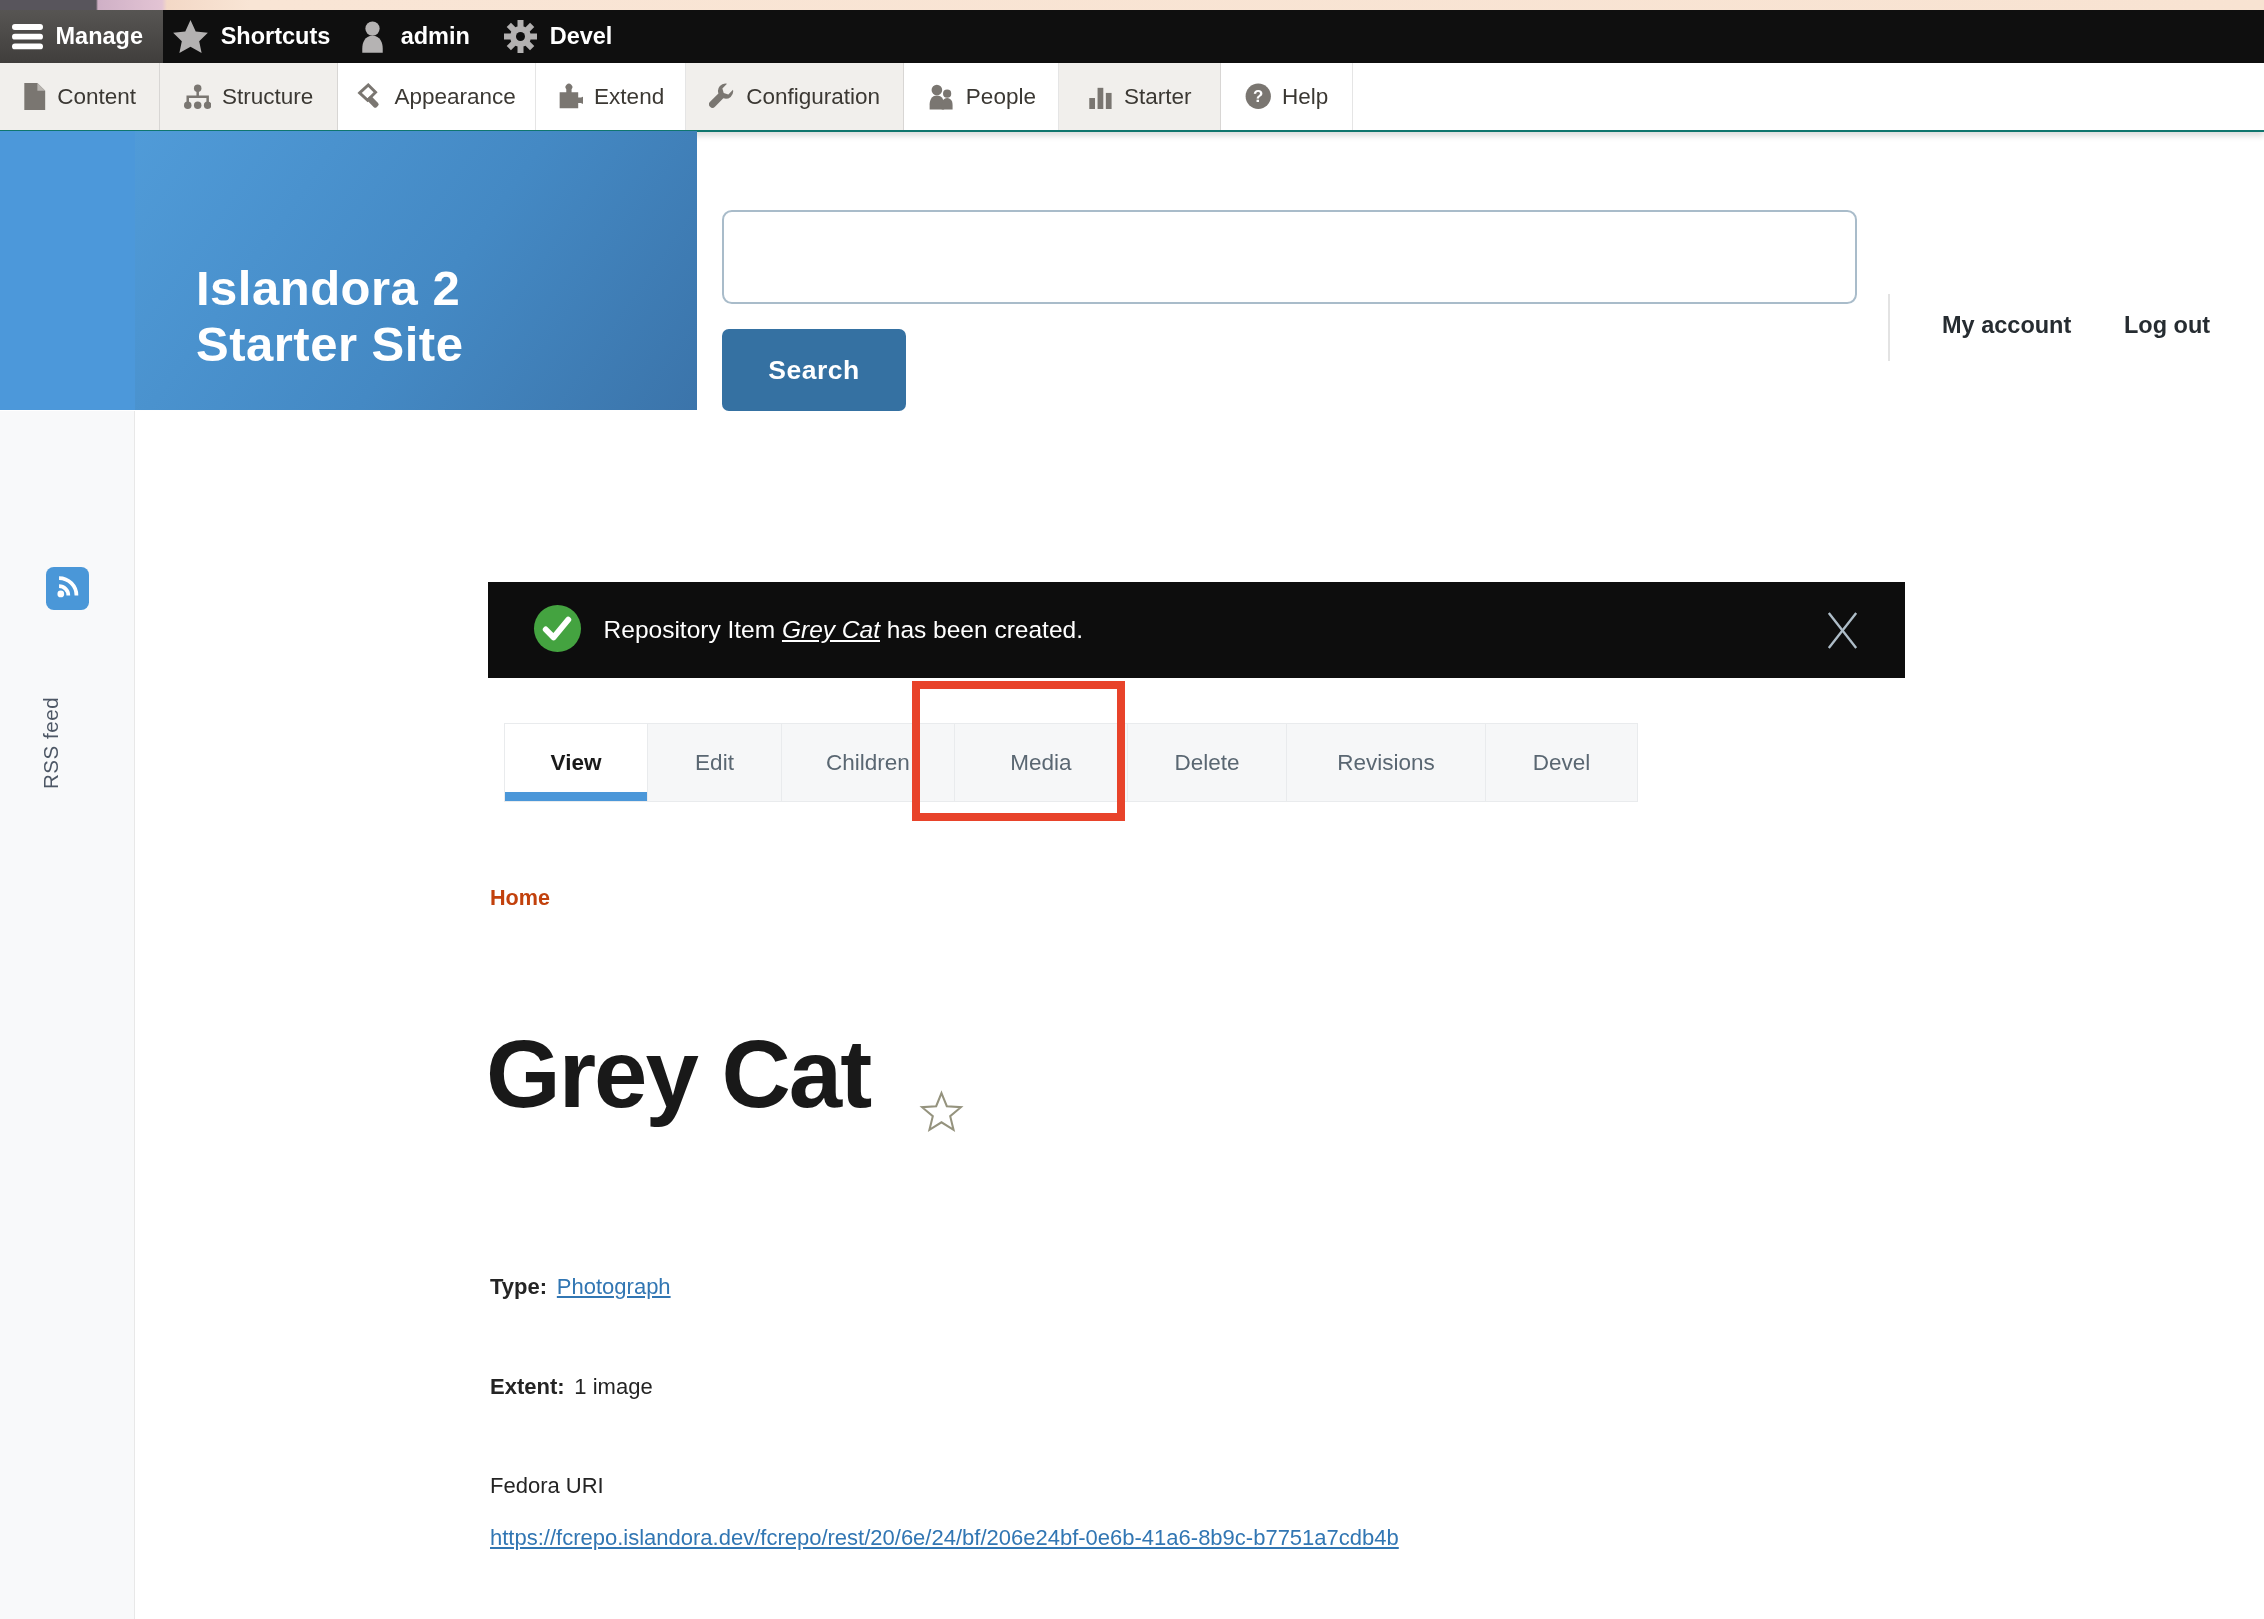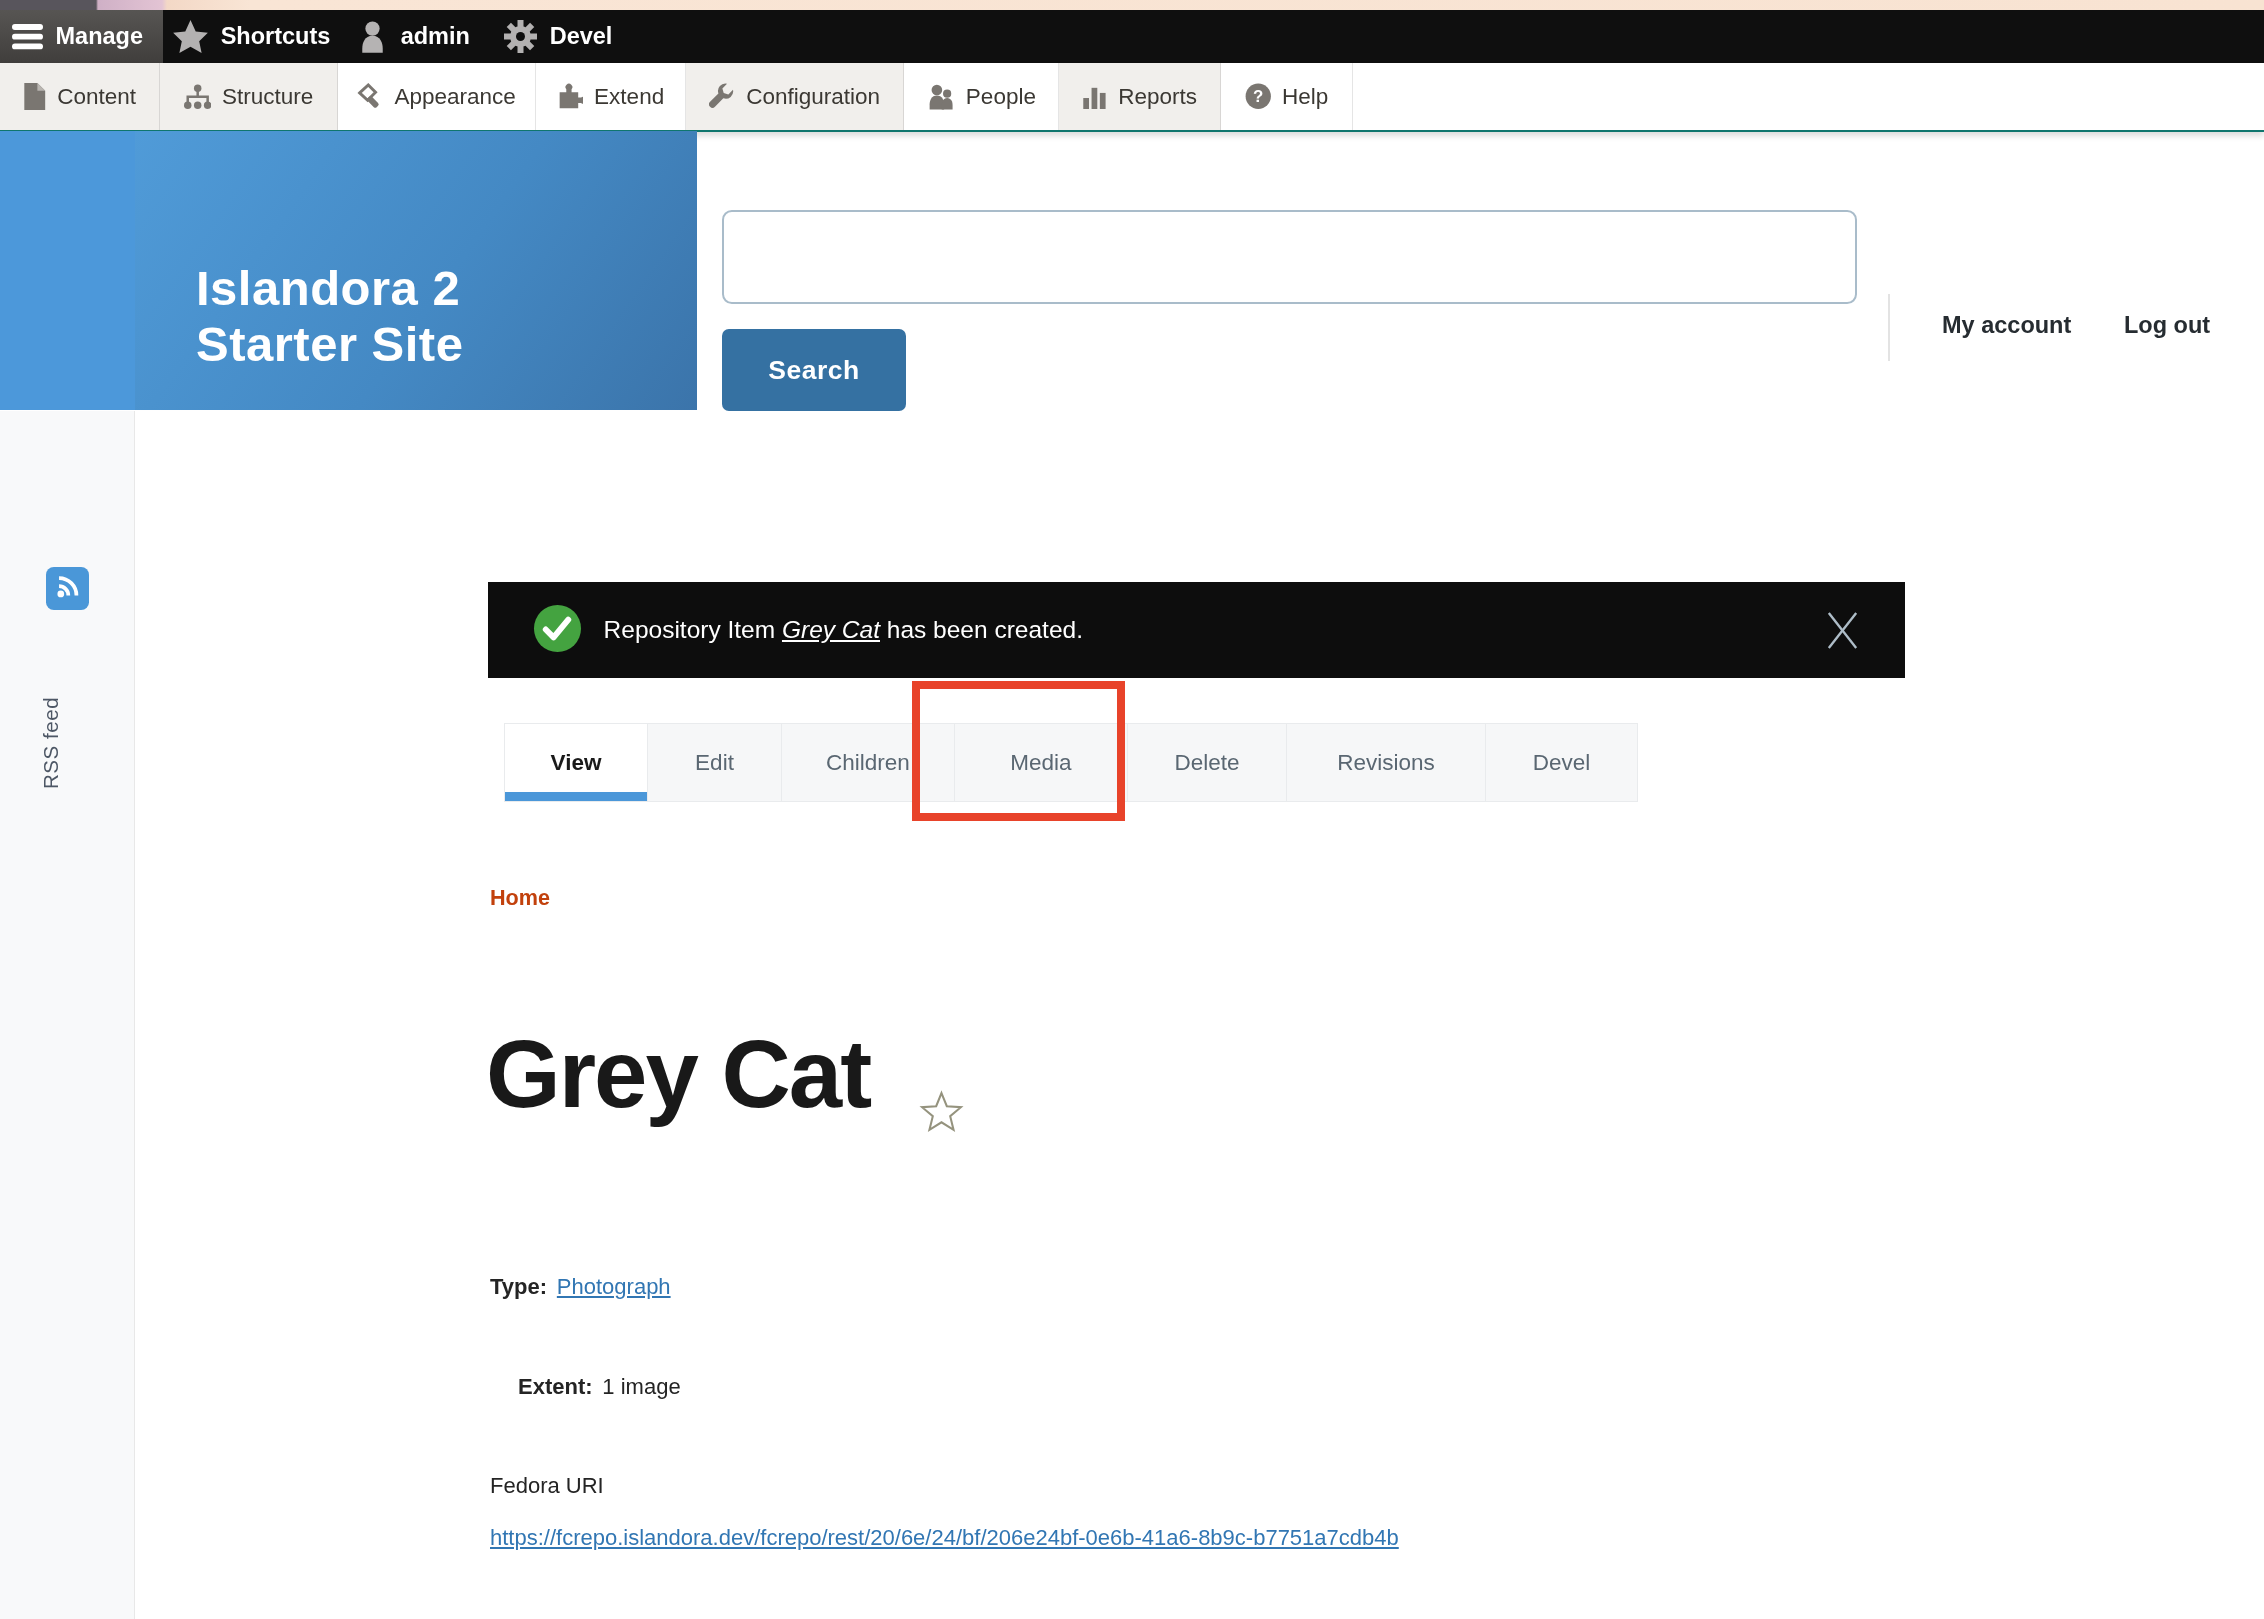--- a/index.html
+++ b/index.html
@@ -71,21 +71,21 @@
 
   
   .red-box { position:absolute; left:912px; top:681px; width:213px; height:140px; border:8.8px solid #e8432a; }
 
   
   .breadcrumb { position:absolute; left:490px; top:885px; font-size:21.6px; font-weight:700; color:#c2410c; text-decoration:none; cursor:pointer; }
   .page-title { position:absolute; left:486px; top:1019px; font-size:96px; font-weight:800; color:#191919; letter-spacing:-2px; }
   .flag-star { position:absolute; left:919px; top:1090px; cursor:pointer; }
   .field-row { position:absolute; left:490px; font-size:22px; color:#242424; }
   .row-type { top:1274px; }
-  .row-extent { top:1374px;margin-left:28px; }
+  .row-extent { top:1374px; }
   .row-fedora { top:1473px; }
   .row-url { top:1525px; }
   .field-label { font-weight:700; margin-right:9.8px; }
   .content-link { color:#3176b3; text-decoration:underline; cursor:pointer; }
 </style>
 </head>
 <body>
 
 <div class="canvas">
 
@@ -207,21 +207,21 @@
     <div class="tool-item grey" style="width:162px">
       <span>
         <svg width="25.5" height="25.5" viewBox="0 0 20 20">
             <g fill="#7a7671">
               <rect x="1" y="11" width="4.5" height="9"></rect>
               <rect x="7.5" y="3" width="4.5" height="17"></rect>
               <rect x="14" y="7" width="4.5" height="13"></rect>
             </g>
           </svg>
       </span>
-      <span>Reports</span>
+      <span>Starter</span>
     </div>
     <div class="tool-item white" style="width:132px">
       <span>
         <svg width="26.5" height="26.5" viewBox="0 0 22 22" style="font-size:23px">
             <circle cx="11" cy="11" r="10.5" fill="#7a7671"></circle>
             <text x="11" y="16" text-anchor="middle" font-family="Liberation Sans, sans-serif" font-size="14" font-weight="bold" fill="#ffffff">?</text>
           </svg>
       </span>
       <span>Help</span>
     </div>

